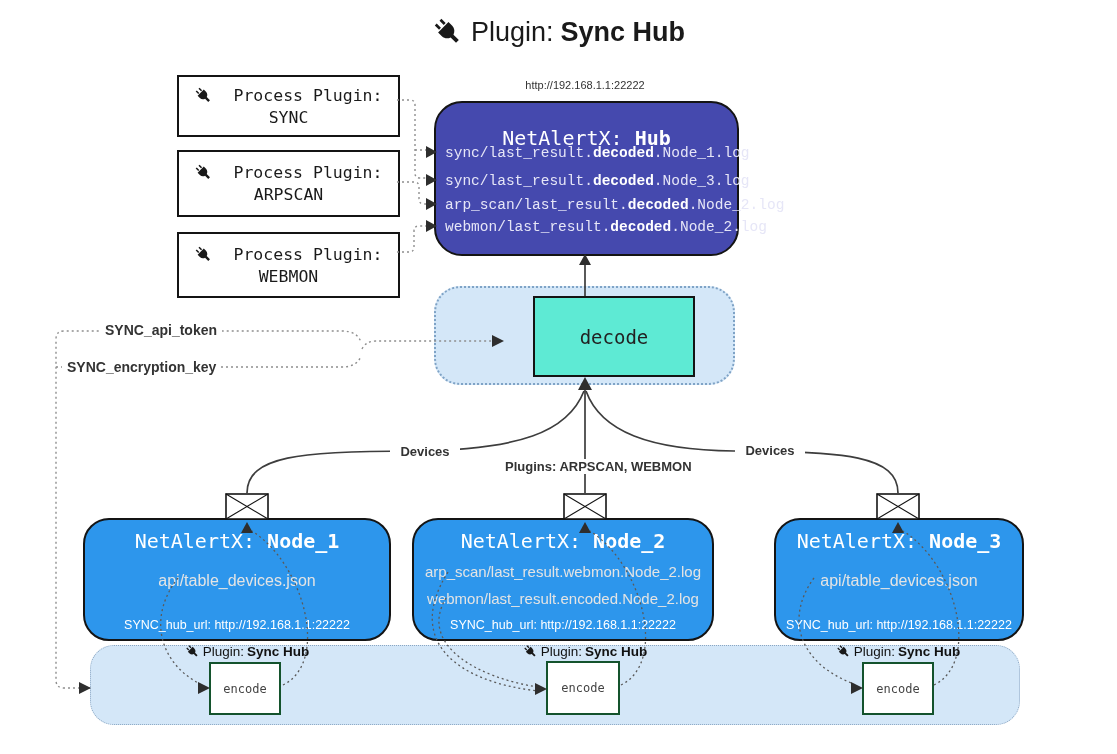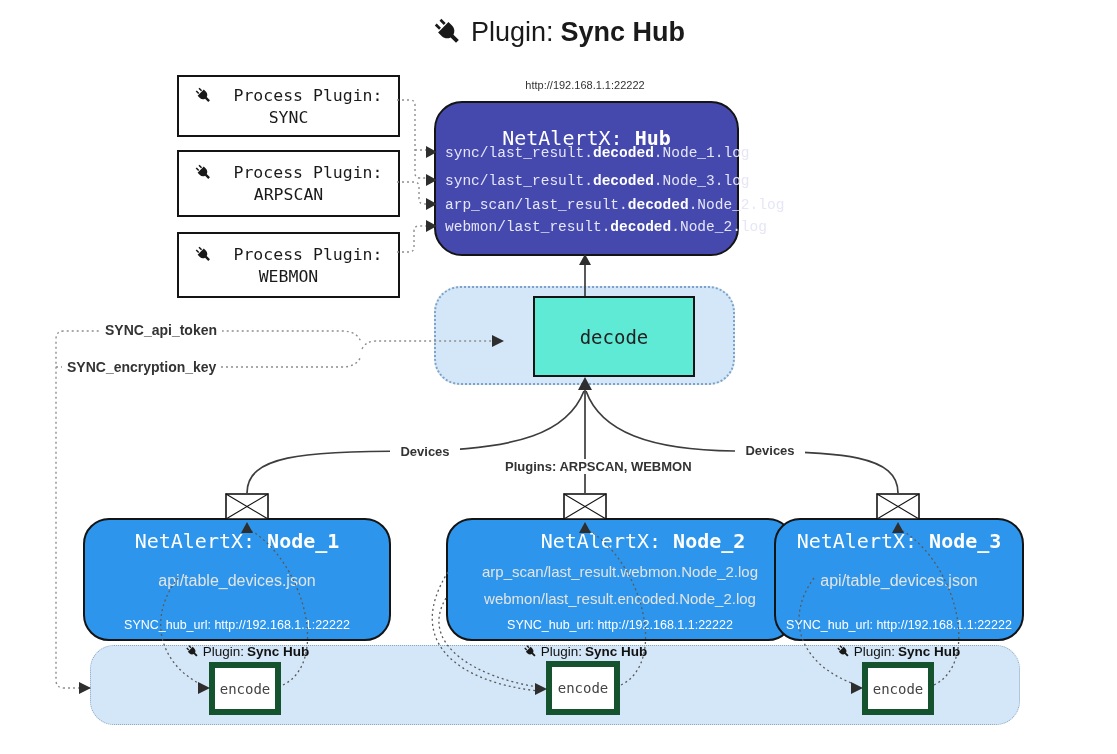--- a/index.html
+++ b/index.html
@@ -48,22 +48,22 @@
         border:2.5px solid #141414;z-index:2;box-sizing:content-box;}
   .node-title{text-align:center;padding-top:9px;font-size:20px;color:#fff;white-space:nowrap;}
   .node-file{position:absolute;left:0;width:100%;text-align:center;color:#e4e4e4;white-space:nowrap;}
   .node-url{position:absolute;bottom:7px;left:0;width:100%;text-align:center;font-size:12.5px;color:#fff;}
 
   
   .band{position:absolute;left:90px;top:645px;width:930px;height:80px;border-radius:24px;
         background:var(--panel-bg,#d4e7f8);border:1.5px dotted #8ba6c2;box-sizing:border-box;z-index:1;}
   .encode-label{position:absolute;top:644px;width:160px;display:flex;justify-content:center;align-items:center;
                 gap:3px;font-size:13.5px;color:#111;z-index:6;}
-  .encode-box{position:absolute;background:#fff;border:6px solid #14532d;display:flex;align-items:center;
-              justify-content:center;font-size:14px;color:#444;z-index:3;box-sizing:border-box;}
+  .encode-box{position:absolute;background:#fff;border:2px solid #14532d;display:flex;align-items:center;
+              justify-content:center;font-size:12px;color:#444;z-index:3;box-sizing:border-box;}
 </style>
 </head>
 <body>
 
 <div class="canvas">
 
   <svg class="overlay" width="1117" height="754" viewBox="0 0 1117 754">
     <g fill="none" stroke="#8f8f8f" stroke-width="1.4" stroke-dasharray="2 3">
 
       <path d="M397,100 H410 Q415,100 415,105 V173 Q415,178 420,178 H426"></path>
@@ -180,21 +180,21 @@
         <rect x="1" y="1" width="42" height="25" fill="#fff" stroke="#141414" stroke-width="1.6"></rect>
         <path d="M1,1 L43,26 M43,1 L1,26" fill="none" stroke="#141414" stroke-width="1.1"></path>
       </svg>
   </div>
 
   <div class="node" style="left:83px;width:304px;">
     <div class="node-title mono"><span>NetAlertX: </span><b>Node_1</b></div>
     <div class="node-file" style="top:52px;font-size:16px;">api/table_devices.json</div>
     <div class="node-url">SYNC_hub_url: http://192.168.1.1:22222</div>
   </div>
-  <div class="node" style="left:446px;width:298px;padding-left:46px;">
+  <div class="node" style="left:412px;width:298px;">
     <div class="node-title mono"><span>NetAlertX: </span><b>Node_2</b></div>
     <div class="node-file" style="top:43px;font-size:15px;">arp_scan/last_result.webmon.Node_2.log</div>
     <div class="node-file" style="top:70px;font-size:15px;">webmon/last_result.encoded.Node_2.log</div>
     <div class="node-url">SYNC_hub_url: http://192.168.1.1:22222</div>
   </div>
   <div class="node" style="left:774px;width:246px;">
     <div class="node-title mono"><span>NetAlertX: </span><b>Node_3</b></div>
     <div class="node-file" style="top:52px;font-size:16px;">api/table_devices.json</div>
     <div class="node-url">SYNC_hub_url: http://192.168.1.1:22222</div>
   </div>

